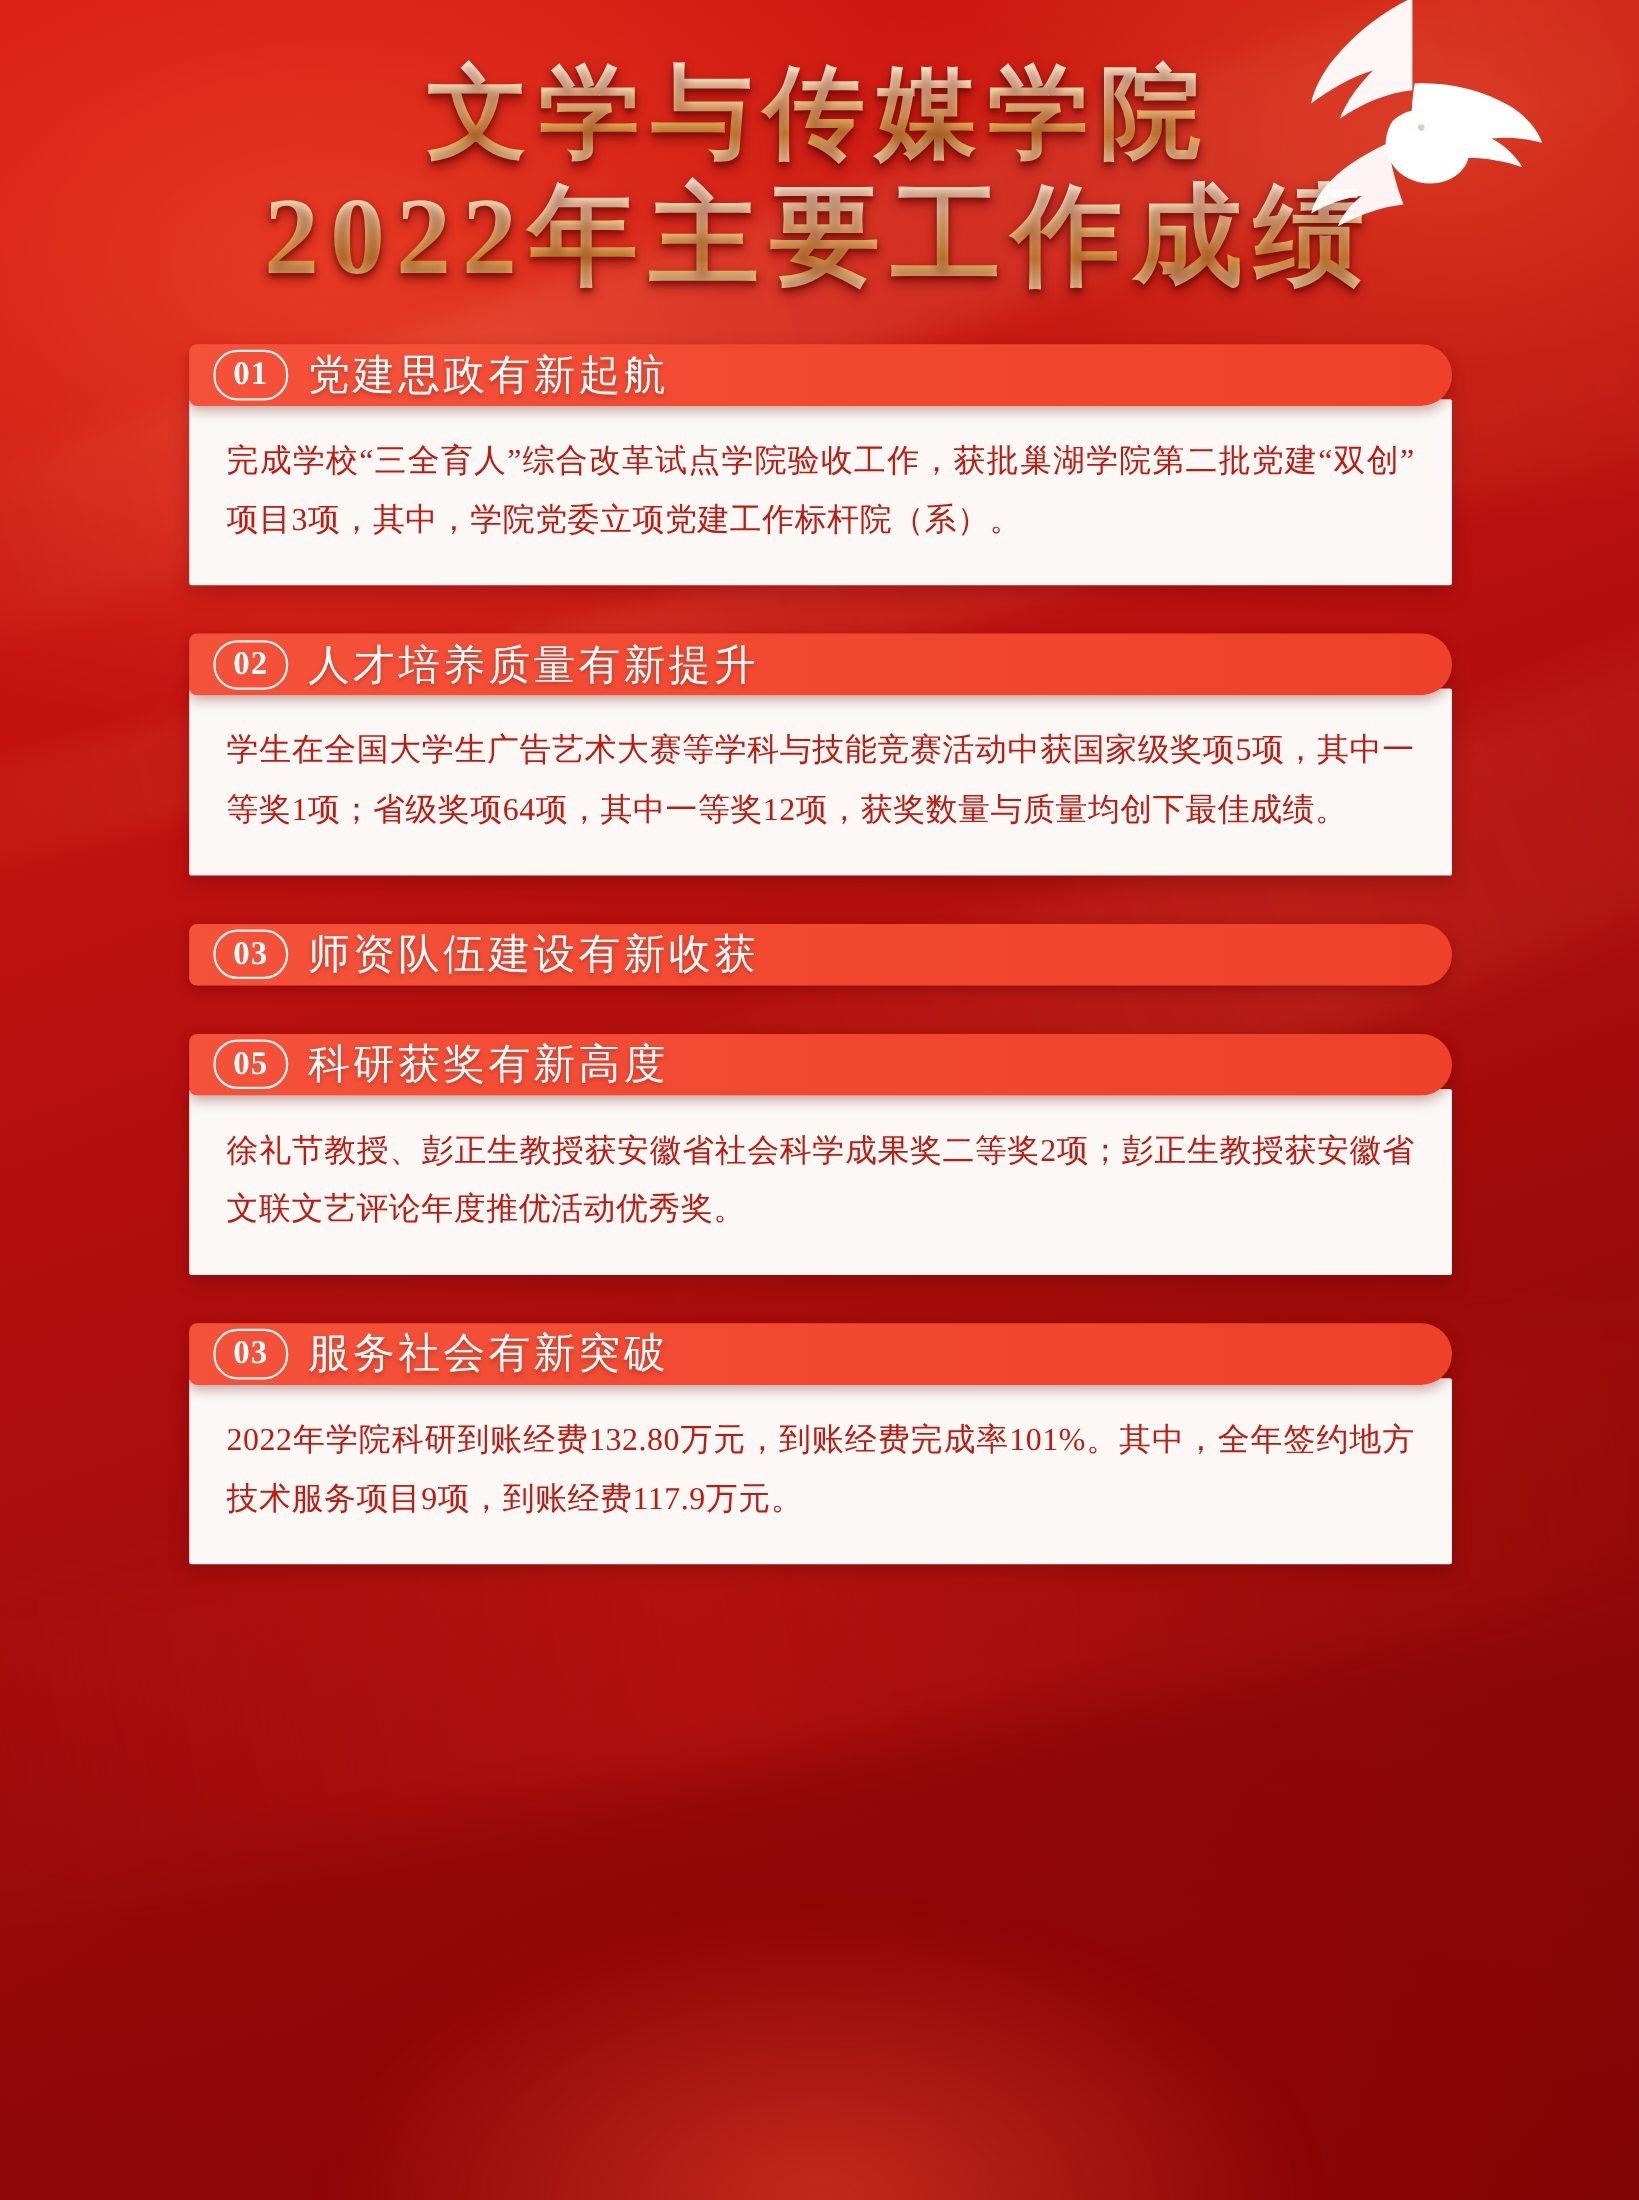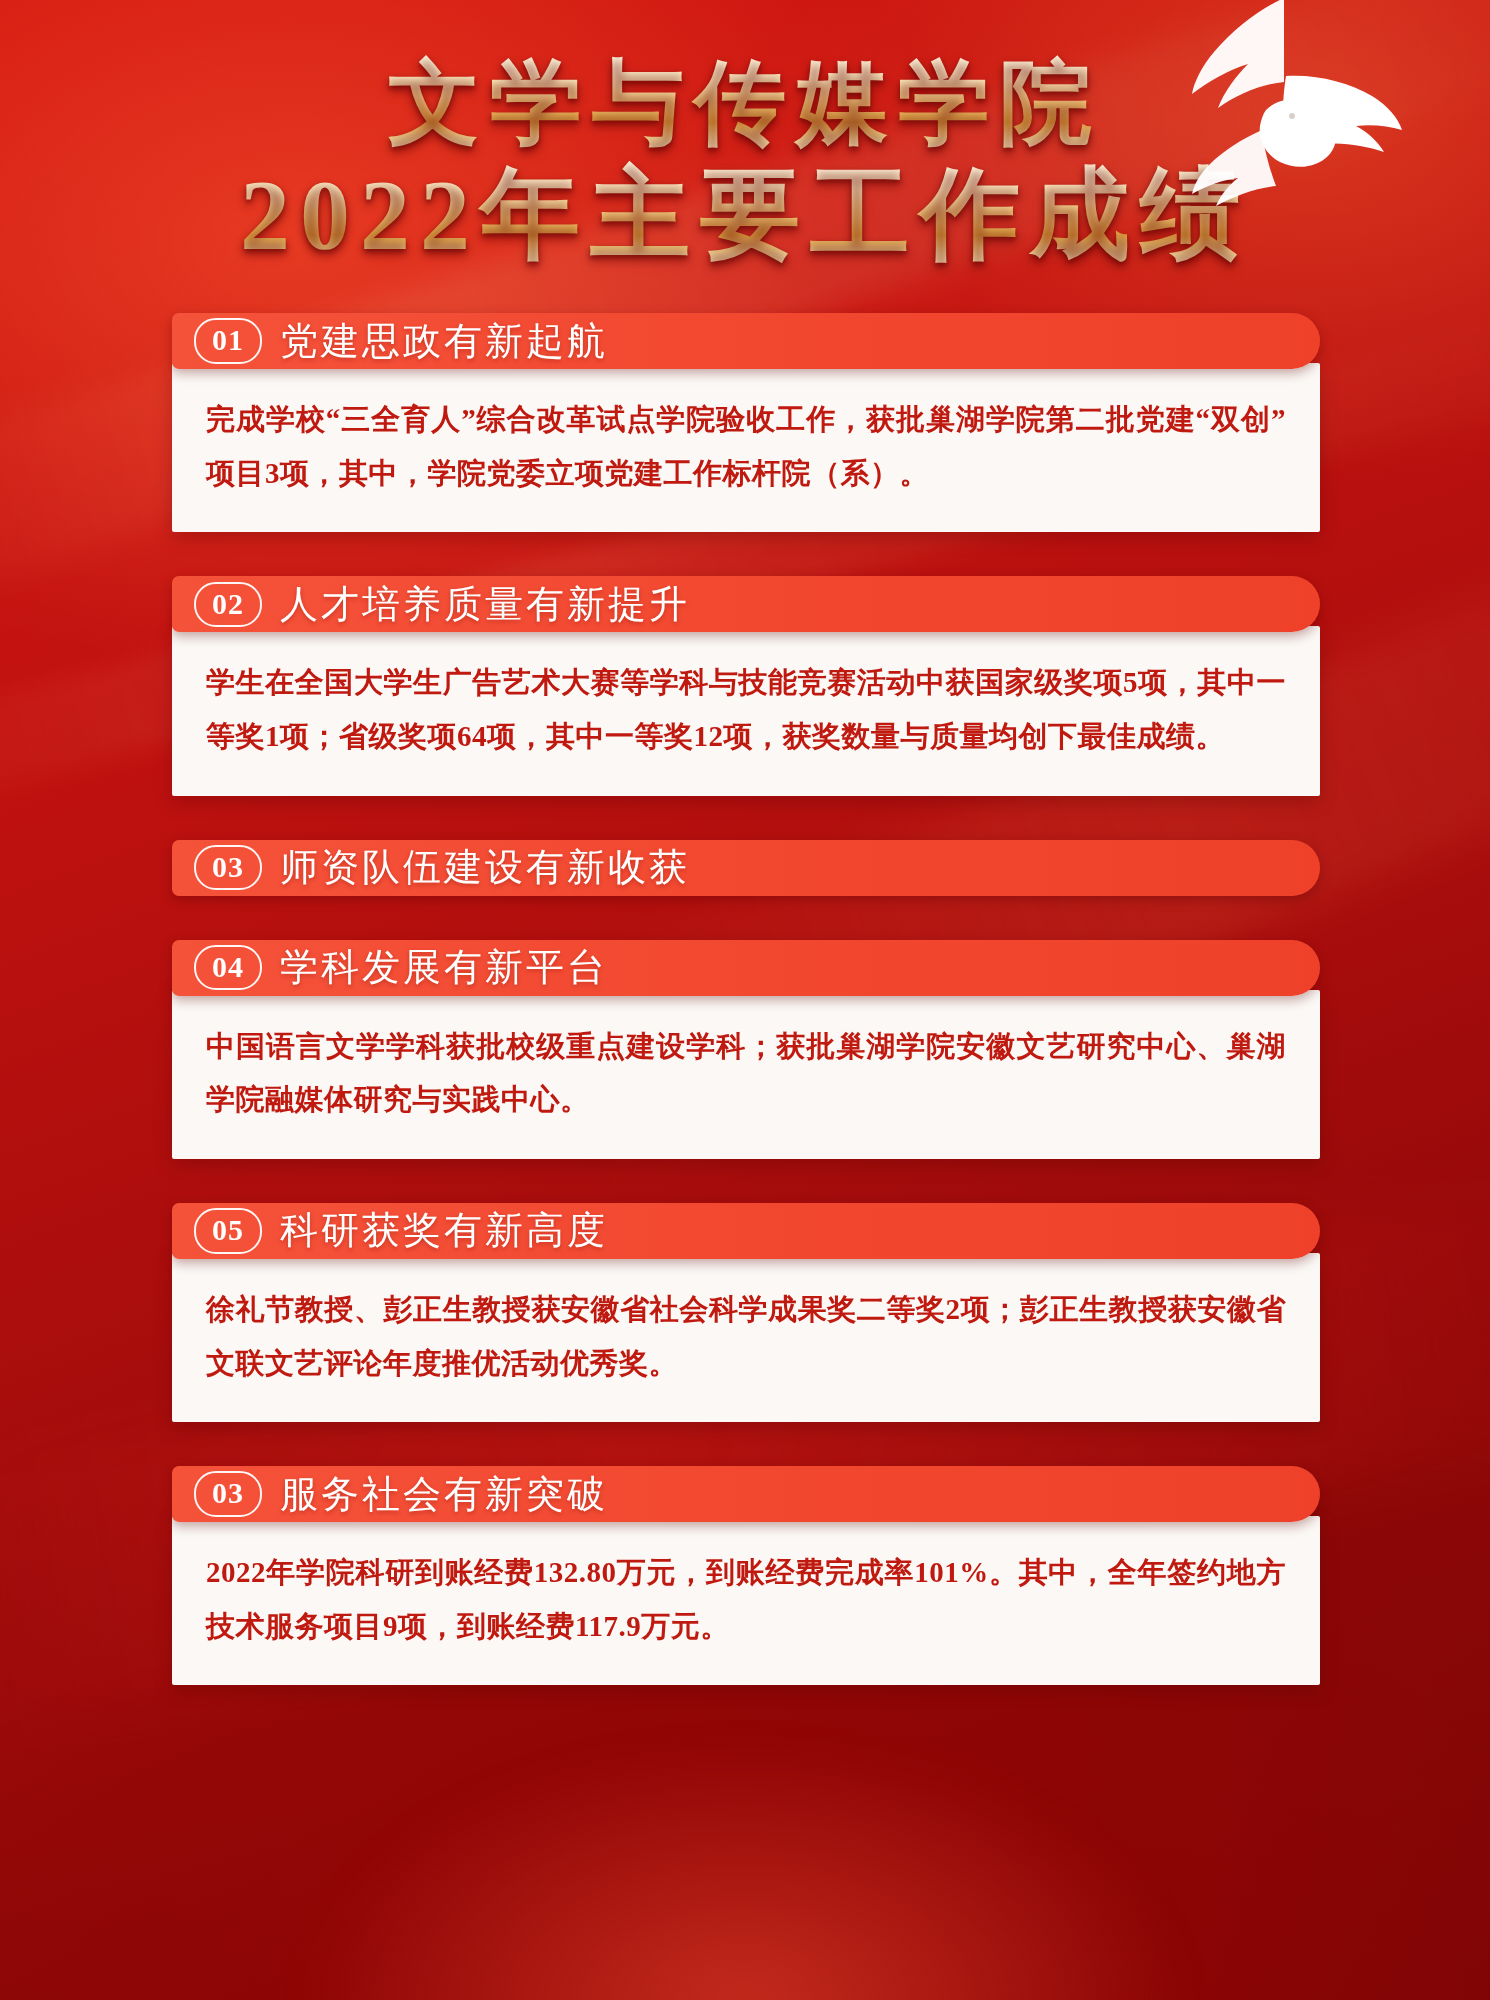--- a/index.html
+++ b/index.html
@@ -141,21 +141,20 @@
     box-shadow: 0 6px 18px rgba(80,0,0,0.28);
   }
   .sec-body p {
     margin: 0;
     font-family: "Liberation Serif", "DejaVu Serif", serif;
     font-size: 29px;
     line-height: 1.85;
     color: #c01a10;
     letter-spacing: 0.5px;
     text-align: justify;
-    font-weight: bold;
   }
 </style>
 </head>
 <body>
 
 <div id="poster">
 
   <div class="streak s1"></div>
   <div class="streak s2"></div>
   <div class="streak s3"></div>
@@ -200,29 +199,20 @@
       </div>
     </div>
 
     <div class="section">
       <div class="sec-head">
         <span class="sec-num">03</span>
         <span class="sec-title">师资队伍建设有新收获</span>
       </div>
     </div>
 
-    <div class="section">
-      <div class="sec-head">
-        <span class="sec-num">04</span>
-        <span class="sec-title">学科发展有新平台</span>
-      </div>
-      <div class="sec-body">
-        <p>中国语言文学学科获批校级重点建设学科；获批巢湖学院安徽文艺研究中心、巢湖学院融媒体研究与实践中心。</p>
-      </div>
-    </div>
 
     <div class="section">
       <div class="sec-head">
         <span class="sec-num">05</span>
         <span class="sec-title">科研获奖有新高度</span>
       </div>
       <div class="sec-body">
         <p>徐礼节教授、彭正生教授获安徽省社会科学成果奖二等奖2项；彭正生教授获安徽省文联文艺评论年度推优活动优秀奖。</p>
       </div>
     </div>

